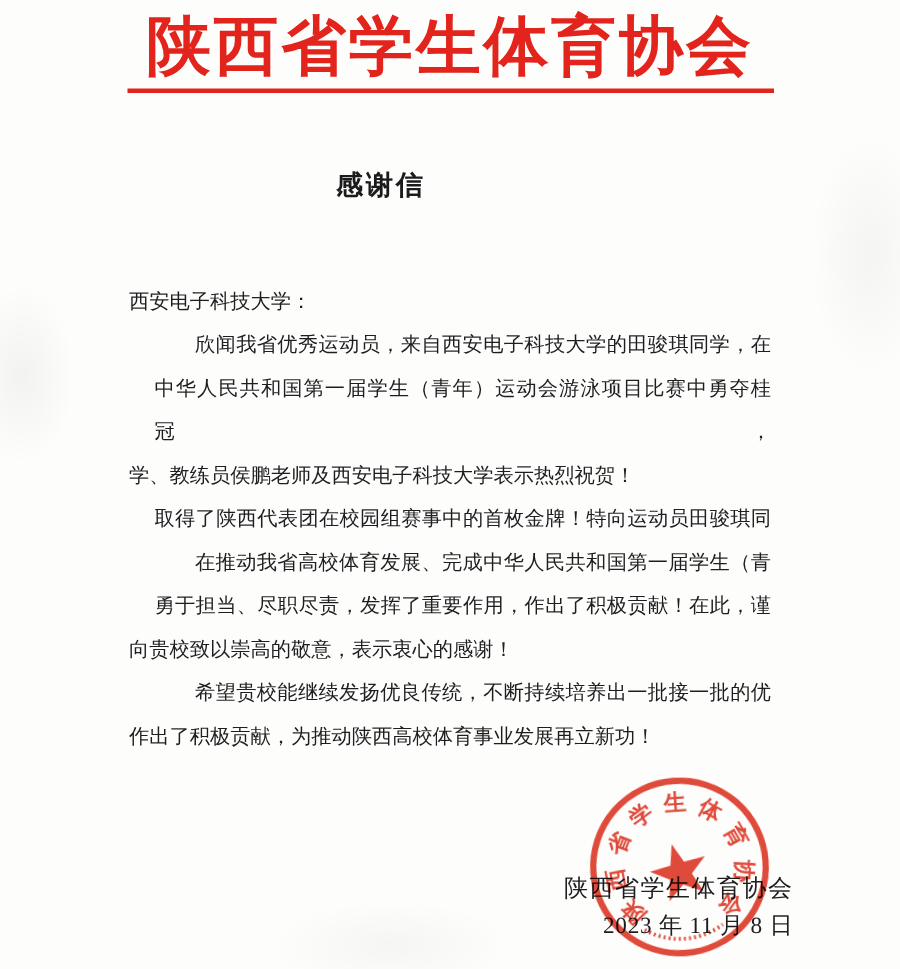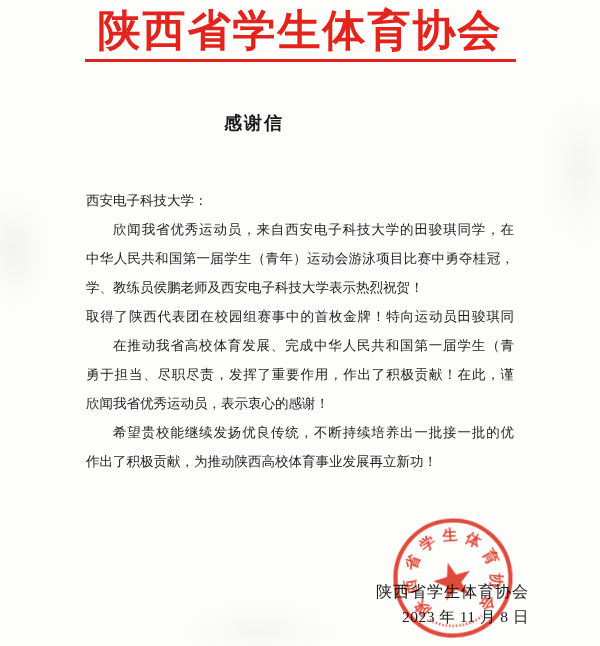--- a/index.html
+++ b/index.html
@@ -37,21 +37,21 @@
   }
   .letter-body{
     position:absolute;left:86px;top:186px;width:428px;
     color:#1e1e20;
   }
   .ln{
     font-size:13.5px;
     line-height:29px;
     white-space:normal;
   }
-  .fill{text-align:justify;text-align-last:justify;}
+  .fill{text-align:justify;text-align-last:justify;margin-left:17px;}
   .ind{text-indent:27px;}
   .last{text-align:right;text-align-last:left;}
 
   .signature{
     position:absolute;top:582px;right:71px;
     font-size:16px;letter-spacing:1px;color:#1e1e20;
   }
   .date{
     position:absolute;top:607px;right:71px;
     font-size:15.5px;letter-spacing:.5px;color:#1e1e20;
@@ -83,21 +83,21 @@
   <h2 class="letter-title">感谢信</h2>
 
   <main class="letter-body">
     <div class="ln last">西安电子科技大学：</div>
     <div class="ln fill ind">欣闻我省优秀运动员，来自西安电子科技大学的田骏琪同学，在</div>
     <div class="ln fill">中华人民共和国第一届学生（青年）运动会游泳项目比赛中勇夺桂冠，</div>
     <div class="ln last">学、教练员侯鹏老师及西安电子科技大学表示热烈祝贺！</div>
     <div class="ln fill">取得了陕西代表团在校园组赛事中的首枚金牌！特向运动员田骏琪同</div>
     <div class="ln fill ind">在推动我省高校体育发展、完成中华人民共和国第一届学生（青</div>
     <div class="ln fill">勇于担当、尽职尽责，发挥了重要作用，作出了积极贡献！在此，谨</div>
-    <div class="ln last">欣闻我省优秀运动员，表示衷心的感谢！</div>
+    <div class="ln last">向贵校致以崇高的敬意，表示衷心的感谢！</div>
     <div class="ln fill ind">希望贵校能继续发扬优良传统，不断持续培养出一批接一批的优</div>
     <div class="ln last">作出了积极贡献，为推动陕西高校体育事业发展再立新功！</div>
   </main>
 
   <div class="signature">陕西省学生体育协会</div>
   <div class="date">2023 年 11 月 8 日</div>
 
   <svg class="seal" viewBox="0 0 124 124" xmlns="http://www.w3.org/2000/svg">
     <circle cx="62" cy="62" r="57.5" fill="none" stroke="#df3b2a" stroke-width="4.2"></circle>
     <g fill="#df3b2a" text-anchor="middle">

